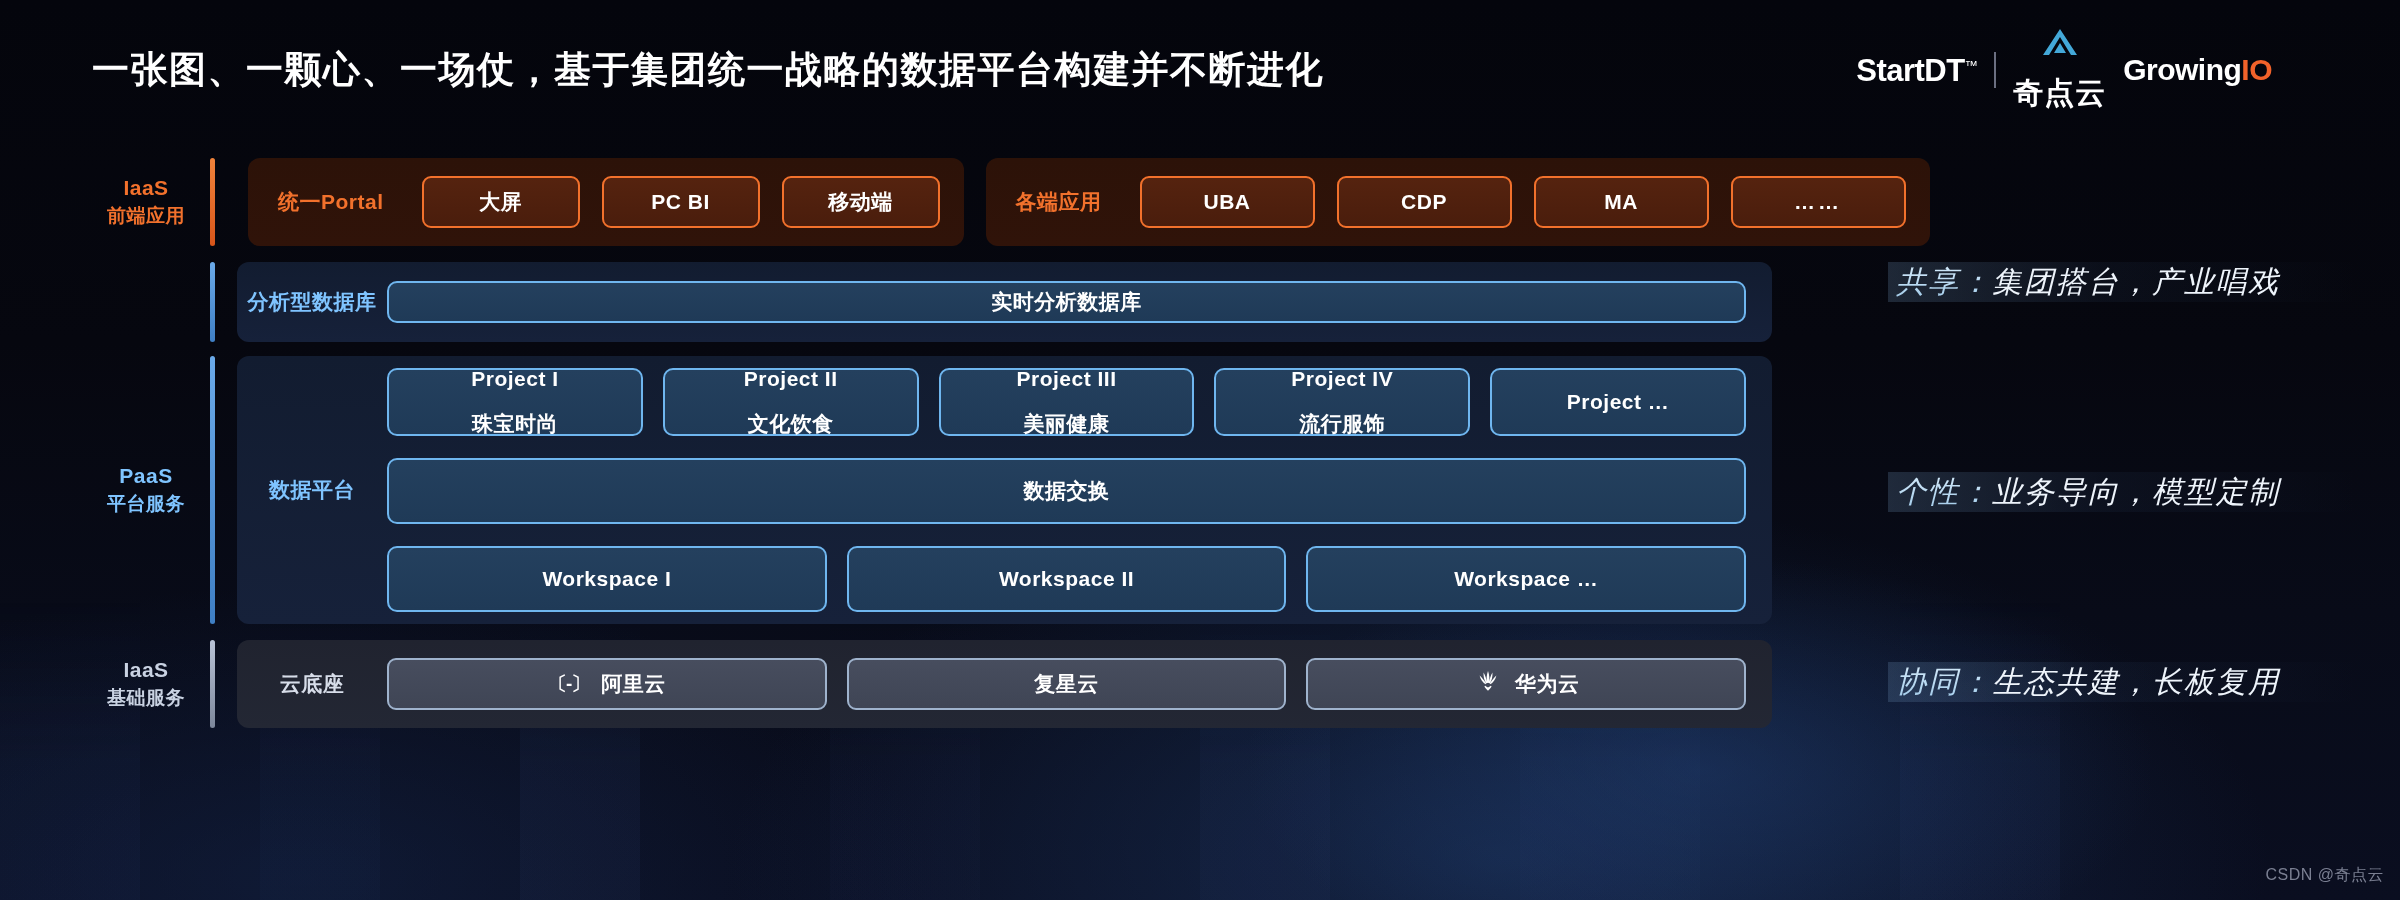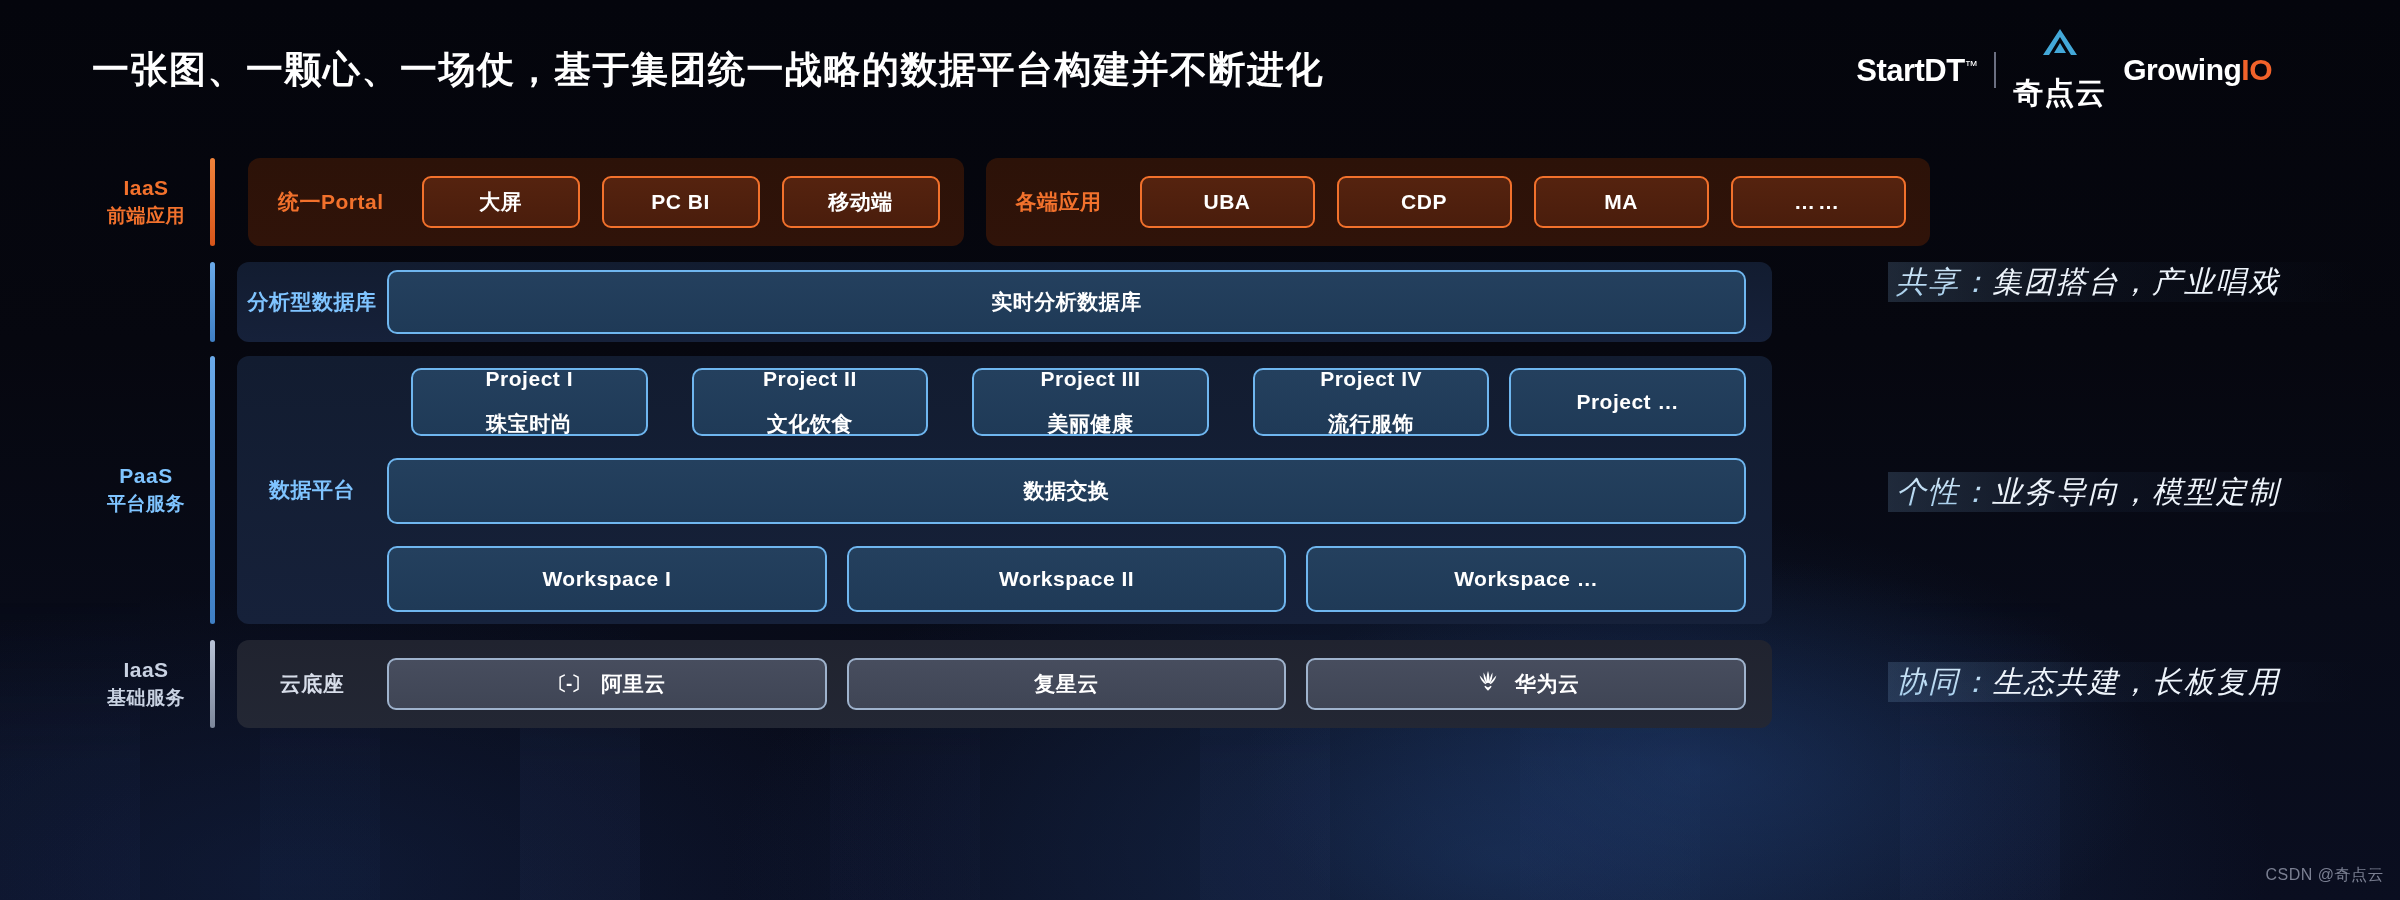--- a/index.html
+++ b/index.html
@@ -121,24 +121,24 @@
   }
   .paas-content { flex: 1 1 auto; padding-right: 26px; }
 
   .blue-bar {
     border: 2px solid #6fb6ef; border-radius: 10px;
     background: linear-gradient(180deg,#24405e 0%, #1f3a57 100%);
     color: #ffffff; font-size: 21px; font-weight: bold;
     display: flex; align-items: center; justify-content: center;
     letter-spacing: .5px;
   }
-  .blue-bar.h58 { height: 64px; }
+  .blue-bar.h58 { height: 42px; }
   .blue-bar.h66 { height: 66px; }
   .blue-bar.h68 { height: 68px; }
-  .blue-bar.two-line { flex-direction: column; gap: 18px; line-height: 1.28; margin-left: 24px; }
+  .blue-bar.two-line { flex-direction: column; gap: 18px; line-height: 1.28; }
 
   .row-gap { height: 18px; }
   .grid-row { display: flex; gap: 20px; }
   .grid-row > * { flex: 1 1 0; }
 
   
   .iaas-panel {
     background: linear-gradient(180deg,#20232f 0%, #232734 100%);
     border-radius: 12px; width: 100%;
     display: flex; align-items: center; height: 88px;

